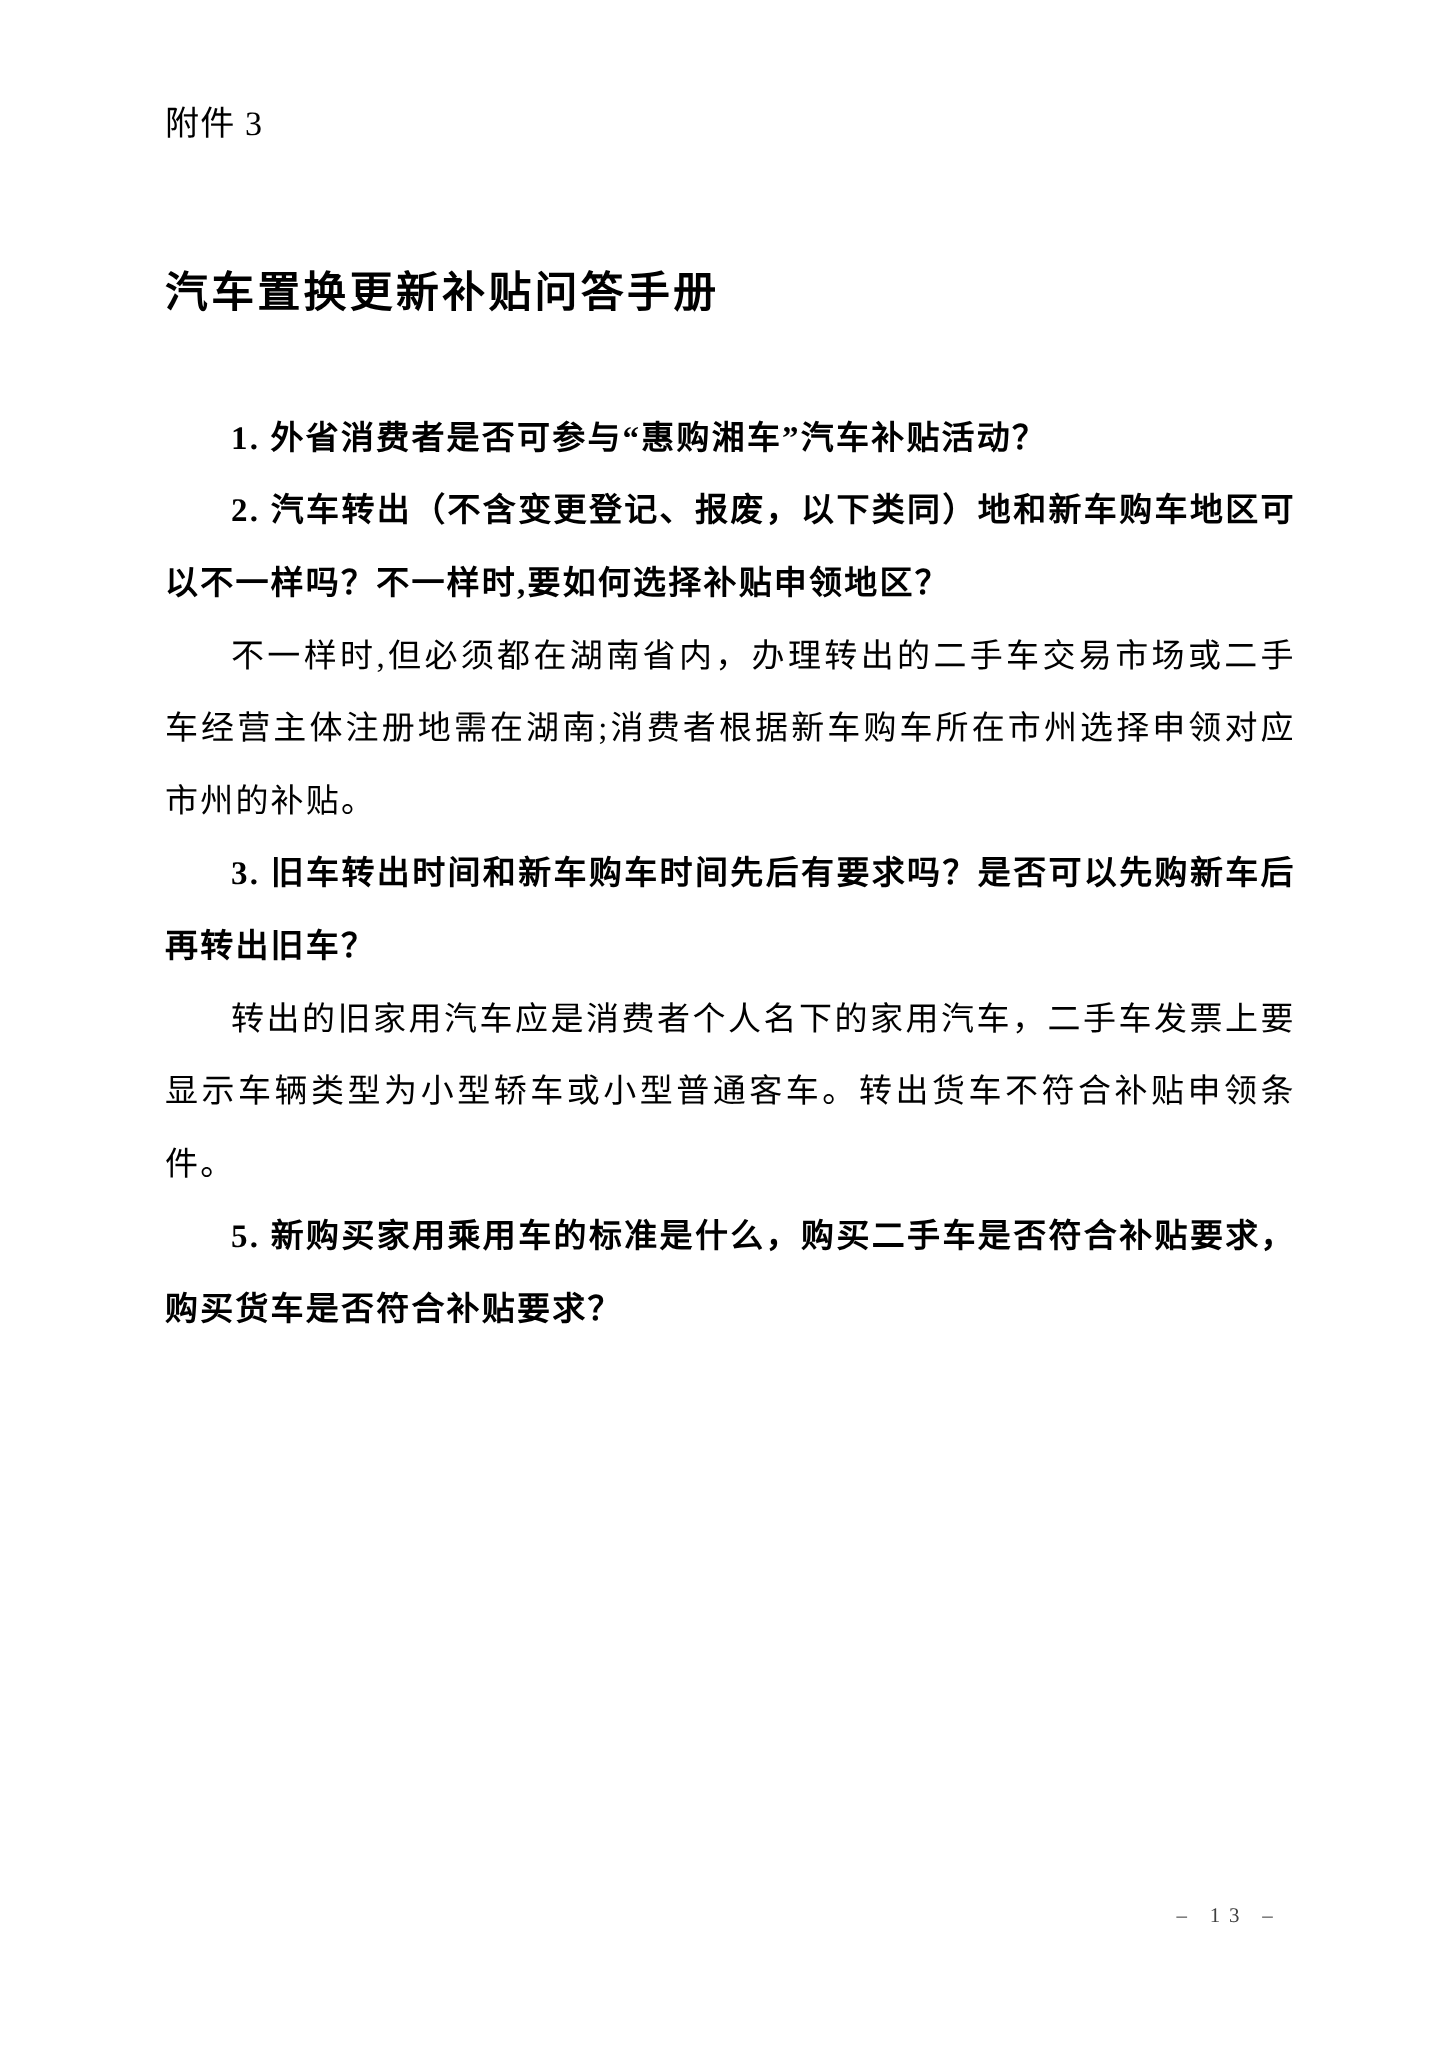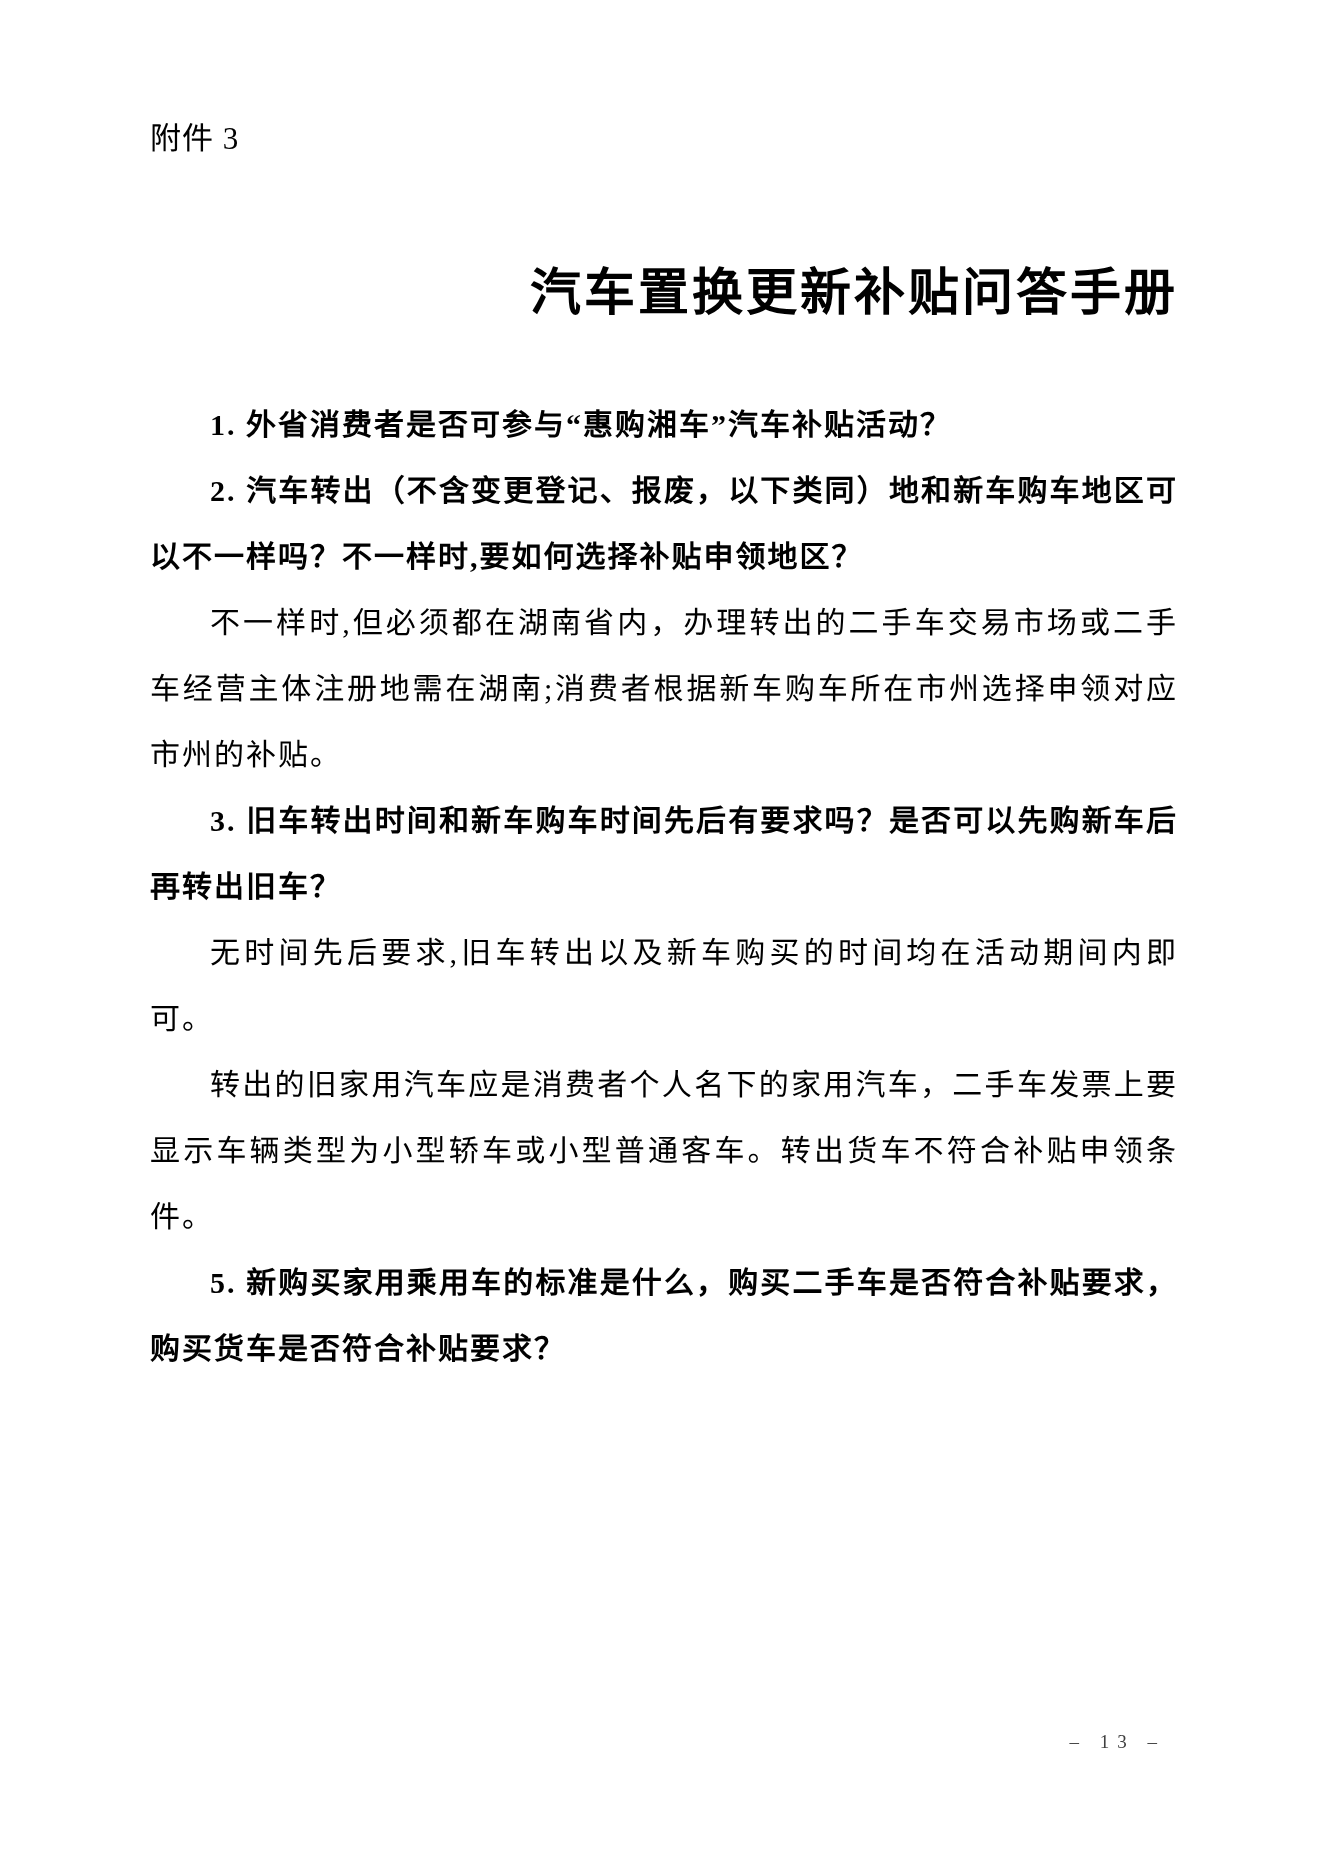--- a/index.html
+++ b/index.html
@@ -7,35 +7,35 @@
     padding: 0;
     background: #ffffff;
   }
   .page {
     position: relative;
     width: 1323px;
     height: 1871px;
     margin: 0 auto;
     background: #ffffff;
     box-sizing: border-box;
-    padding: 120px 145px 0 150px;
+    padding: 94px 145px 0 150px;
     font-family: "Liberation Serif", "DejaVu Serif", serif;
     color: #000000;
     overflow: hidden;
   }
   .attachment-label {
     font-size: 31px;
     line-height: 38px;
     letter-spacing: 1px;
   }
   .doc-title {
     margin: 108px 0 14px 0;
-    font-size: 51px;
+    font-size: 39px;
     font-weight: bold;
-    text-align: right;
+    text-align: left;
     letter-spacing: 3px;
     line-height: 54px;
   }
   .doc-body {
     margin-top: 72px;
     font-size: 30px;
     line-height: 66px;
     text-align: justify;
     letter-spacing: 2px;
   }
@@ -68,21 +68,20 @@
   <h1 class="doc-title">汽车置换更新补贴问答手册</h1>
 
   <div class="doc-body">
 
     <p class="question">1. 外省消费者是否可参与“惠购湘车”汽车补贴活动？</p>
 
     <p class="question">2. 汽车转出（不含变更登记、报废，以下类同）地和新车购车地区可以不一样吗？不一样时,要如何选择补贴申领地区？</p>
     <p class="answer">不一样时,但必须都在湖南省内，办理转出的二手车交易市场或二手车经营主体注册地需在湖南;消费者根据新车购车所在市州选择申领对应市州的补贴。</p>
 
     <p class="question">3. 旧车转出时间和新车购车时间先后有要求吗？是否可以先购新车后再转出旧车？</p>
-    <p class="answer">无时间先后要求,旧车转出以及新车购买的时间均在活动期间内即可。</p>
 
     <p class="answer">转出的旧家用汽车应是消费者个人名下的家用汽车，二手车发票上要显示车辆类型为小型轿车或小型普通客车。转出货车不符合补贴申领条件。</p>
 
     <p class="question">5. 新购买家用乘用车的标准是什么，购买二手车是否符合补贴要求，购买货车是否符合补贴要求？</p>
 
   </div>
 
   <div class="page-number">– 13 –</div>
 
 </div>

